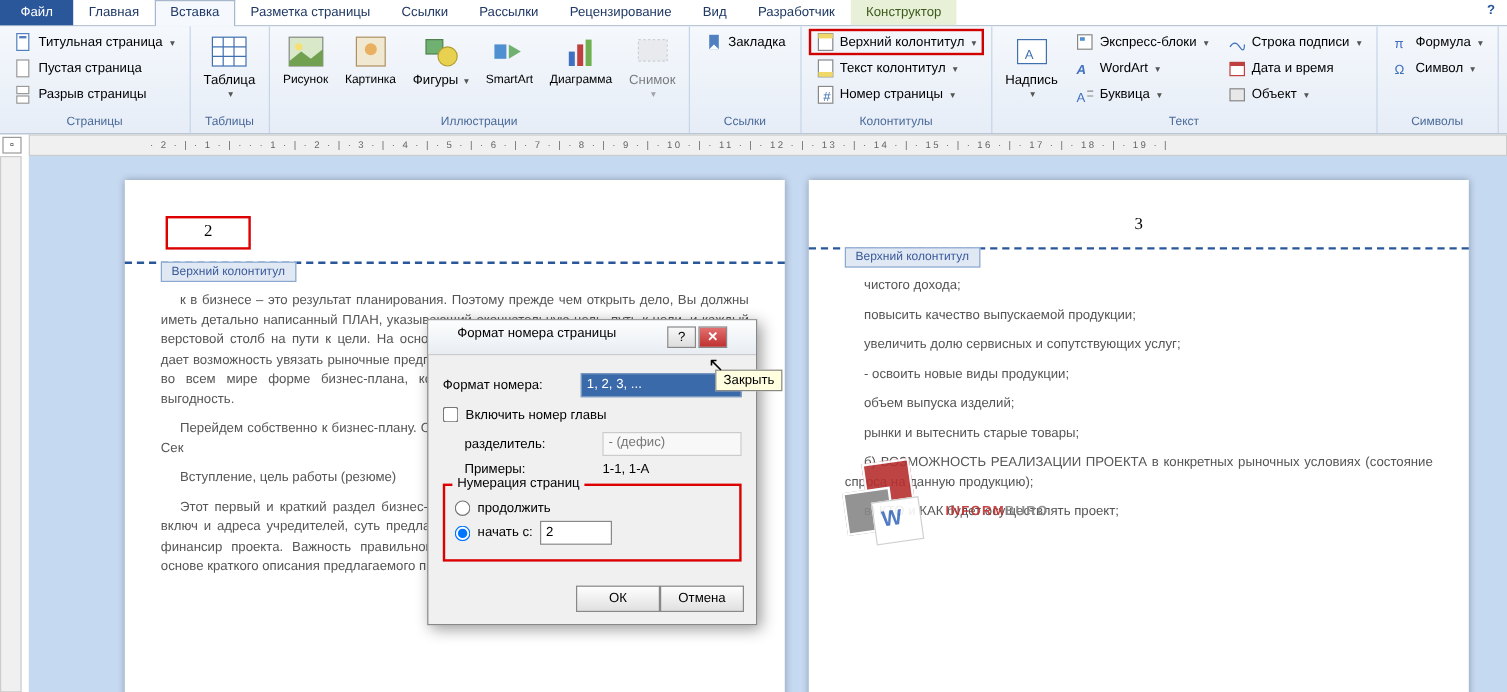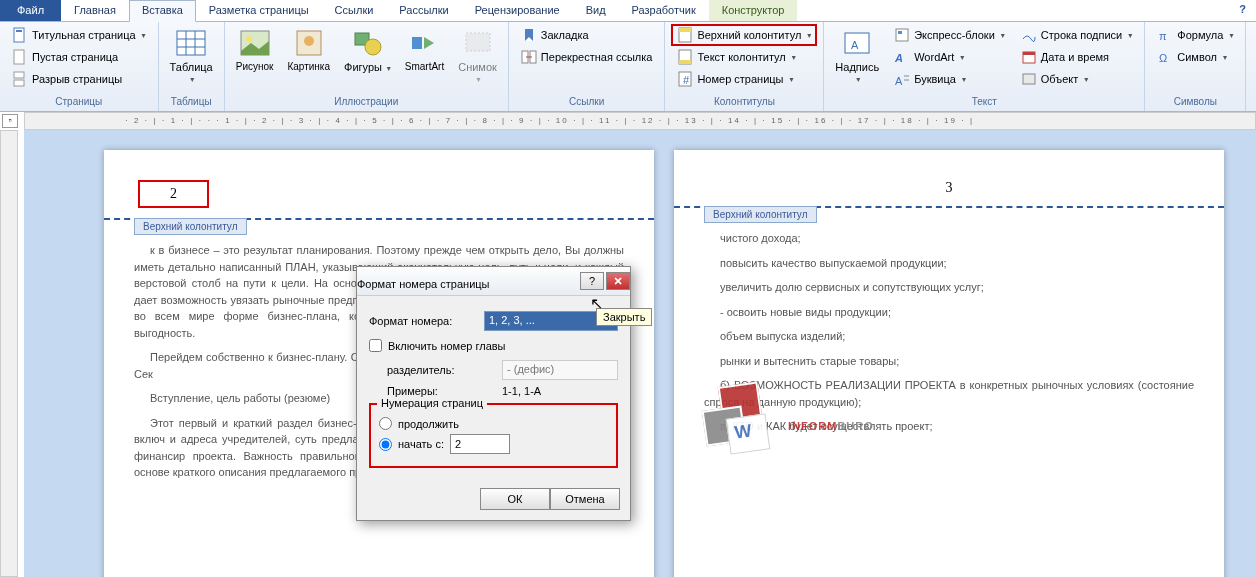--- a/index.html
+++ b/index.html
@@ -30,21 +30,21 @@
 .page{position:absolute;background:#fff;box-shadow:0 0 6px rgba(0,0,0,.3);padding:30px 30px}
 .page1{left:80px;top:20px;width:550px;height:600px}
 .page2{left:650px;top:20px;width:550px;height:600px}
 .pgnum{border:2px solid #d00;display:inline-block;padding:4px 30px;font-family:'Times New Roman';font-size:14px;margin-bottom:4px;margin-left:4px}
 .pgnum2{font-family:'Times New Roman';font-size:14px;text-align:center;margin-bottom:10px}
 .hdr-dash{border-top:2px dashed #2a579a;margin:6px -30px;position:relative}
 .hdr-tag{position:absolute;left:30px;top:-2px;background:#e0e8f4;border:1px solid #8aa8d0;padding:2px 8px;font-size:10px;color:#3a5a9a}
 .txtbody{font-family:'Times New Roman';font-size:12px;color:#555;line-height:1.5;text-align:justify;margin-top:22px}
 .txtbody p{margin:8px 0;text-indent:16px}
 .dialog{position:absolute;left:356px;top:266px;width:275px;background:#f0f0f0;border:1px solid #888;box-shadow:3px 3px 12px rgba(0,0,0,.4);z-index:100}
-.dlg-title{background:linear-gradient(#fdfefe,#e8edf3);padding:5px 0;display:flex;align-items:flex-end;border-bottom:1px solid #ccc;font-size:12px}
+.dlg-title{background:linear-gradient(#fdfefe,#e8edf3);padding:5px 24px;display:flex;align-items:flex-start;border-bottom:1px solid #ccc;font-size:12px}
 .dlg-title .btns{margin-left:auto;display:flex;gap:2px}
 .dlg-title .dbtn{width:24px;height:18px;border:1px solid #888;background:linear-gradient(#f8f8f8,#ddd);text-align:center;font-size:11px;line-height:16px}
 .dlg-title .dbtn.close{background:linear-gradient(#e27070,#c03030);color:#fff;font-weight:bold}
 .dlg-body{padding:10px 12px}
 .dlg-row{display:flex;align-items:center;margin:5px 0;gap:5px}
 .dlg-row label{flex:0 0 110px}
 .dlg-row .sel{flex:1;border:1px solid #7a9ac0;background:#3a6aaa;color:#fff;padding:2px 4px;height:20px}
 .dlg-row .sel2{flex:1;border:1px solid #ccc;background:#f8f8f8;color:#777;padding:2px 4px;height:20px}
 .chk{display:flex;align-items:center;gap:6px;margin:8px 0}
 .chk input{width:13px;height:13px}
@@ -171,20 +171,30 @@
         </div>
       <div class="vbtn">
           <span class="ic">
             <svg width="32" height="32">
               <rect x="4" y="10" width="10" height="12" fill="#5090d0"></rect>
               <polygon points="16,10 26,16 16,22" fill="#70b070"></polygon>
             </svg>
           </span>
           <span class="lbl">SmartArt</span>
         </div>
+      <div class="vbtn">
+          <span class="ic">
+            <svg width="32" height="32">
+              <rect x="6" y="16" width="5" height="12" fill="#4070c0"></rect>
+              <rect x="13" y="10" width="5" height="18" fill="#c04040"></rect>
+              <rect x="20" y="6" width="5" height="22" fill="#70b050"></rect>
+            </svg>
+          </span>
+          <span class="lbl">Диаграмма</span>
+        </div>
       <div class="vbtn" style="opacity:.5">
           <span class="ic">
             <svg width="32" height="32">
               <rect x="4" y="6" width="24" height="18" fill="#e0e0e0" stroke="#aaa" stroke-dasharray="2"></rect>
             </svg>
           </span>
           <span class="lbl"><span>Снимок</span><br><span class="dd">▾</span></span>
         </div>
     </div>
     <div class="group-label">Иллюстрации</div>
@@ -194,30 +204,20 @@
     <div class="group-content">
         <div class="scol">
       <div class="sbtn">
             <span class="ic">
               <svg width="16" height="16">
                 <rect x="4" y="2" width="8" height="12" fill="#5080c0"></rect>
                 <polygon points="4,14 8,10 12,14" fill="#fff"></polygon>
               </svg>
             </span>
             <span>Закладка</span>
-          </div>
-      <div class="sbtn">
-            <span class="ic">
-              <svg width="16" height="16">
-                <rect x="1" y="2" width="6" height="12" fill="#fff" stroke="#888"></rect>
-                <rect x="9" y="2" width="6" height="12" fill="#fff" stroke="#888"></rect>
-                <path d="M5 8 L11 8" stroke="#c04040" marker-end=""></path>
-              </svg>
-            </span>
-            <span>Перекрестная ссылка</span>
           </div>
     </div>
       </div>
     <div class="group-label">Ссылки</div>
   </div>
 
   <div class="group">
     <div class="group-content">
         <div class="scol">
       <div class="sbtn highlighted">

